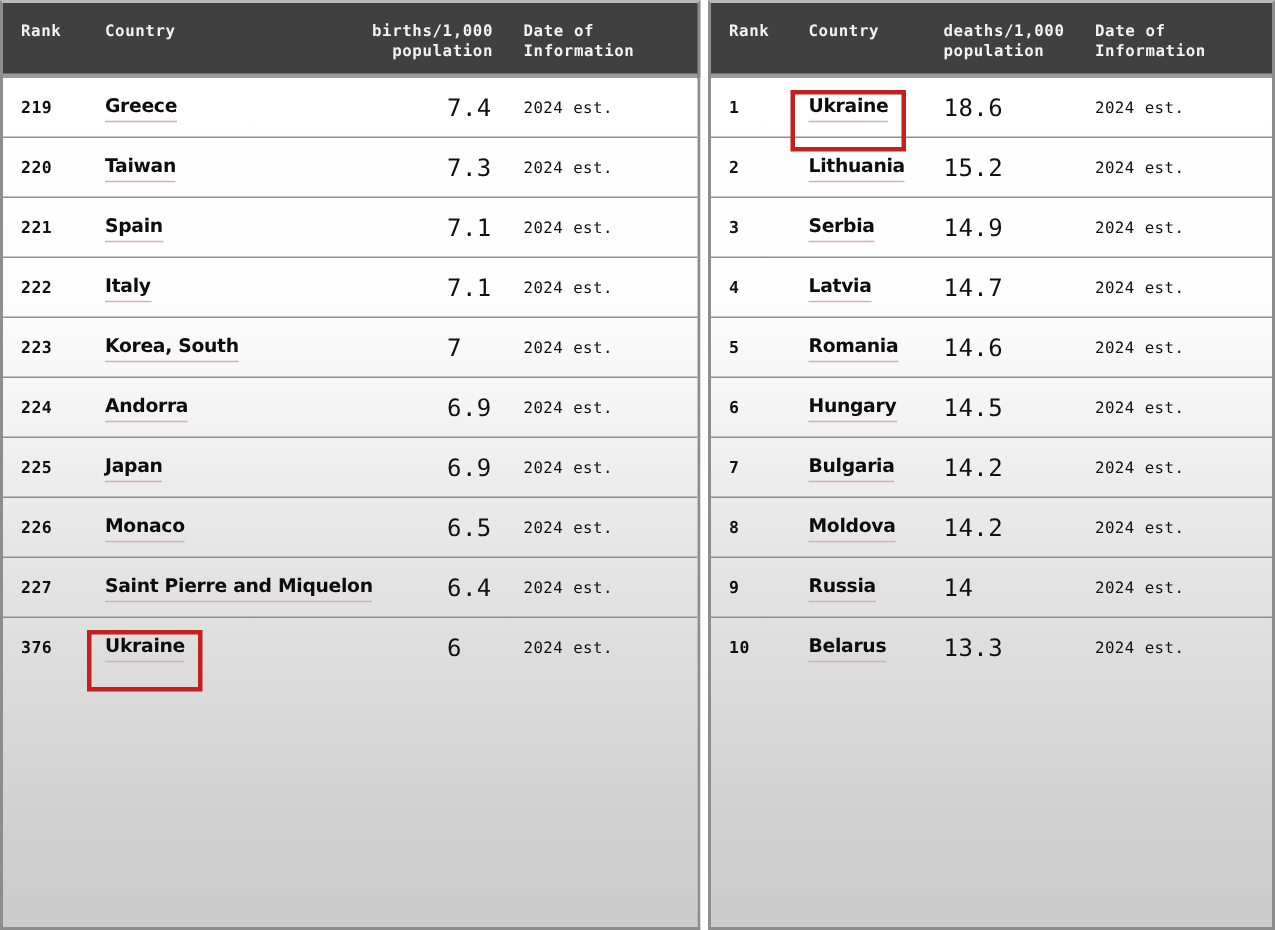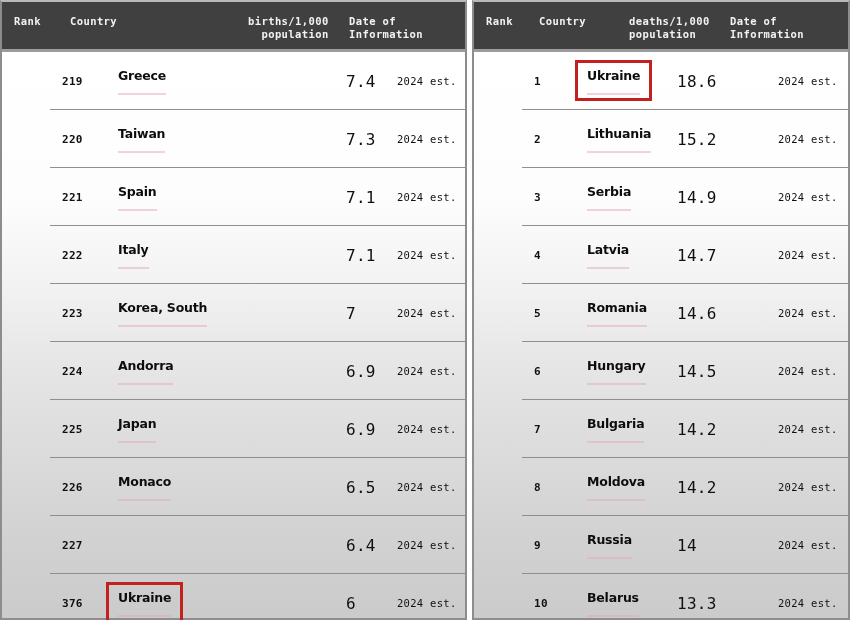--- a/index.html
+++ b/index.html
@@ -87,24 +87,23 @@
                 #fdfdfd  26%,
                 #f3f3f3  40%,
                 #e6e6e6  55%,
                 #dcdcdc  70%,
                 #d2d2d2  85%,
                 #cbcbcb 100%);
   }
 
   .row {
     position: relative;
-    height: 58px;
+    height: 40px;
     box-sizing: border-box;
     border-bottom: 1px solid #8f8f8f;
-    margin-left: 48px;
   }
   .row:last-child { border-bottom: none; }
 
   .cell {
     position: absolute;
     top: 50%;
     transform: translateY(-50%);
     font-size: 11px;
     color: #101010;
     white-space: nowrap;
@@ -112,21 +111,21 @@
   .cell-rank {
     font-weight: bold;
     letter-spacing: 0.3px;
   }
   .cell-country {
     font-family: "DejaVu Sans", sans-serif;
     font-weight: bold;
     font-size: 12.5px;
     letter-spacing: -0.2px;
     color: #0d0d0d;
-    padding-bottom: 11px;
+    padding-bottom: 3px;
     border-bottom: 1.5px solid #e0aab4;
   }
   .cell-value  { font-size: 16px; letter-spacing: 0.3px; }
   .cell-date   { font-size: 10.5px; letter-spacing: 0.3px; }
 
   
   .panel-left  .cell-rank    { left: 12px;  }
   .panel-left  .cell-country { left: 68px;  }
   .panel-left  .cell-value   { left: 296px; }
   .panel-left  .cell-date    { left: 347px; }
@@ -211,20 +210,21 @@
           <span class="cell cell-date">2024 est.</span>
         </div>
         <div class="row">
           <span class="cell cell-rank">226</span>
           <a class="cell cell-country">Monaco</a>
           <span class="cell cell-value">6.5</span>
           <span class="cell cell-date">2024 est.</span>
         </div>
         <div class="row">
           <span class="cell cell-rank">227</span>
+          <a class="cell cell-country">Saint Pierre and Miquelon</a>
           <span class="cell cell-value">6.4</span>
           <span class="cell cell-date">2024 est.</span>
         </div>
         <div class="row highlight">
           <span class="cell cell-rank">376</span>
           <a class="cell cell-country" style="outline: none;">Ukraine</a>
           <span class="cell cell-value">6</span>
           <span class="cell cell-date">2024 est.</span>
           <span class="hl-box" style="border-color: rgb(196, 32, 31); left: 56px; top: 7.89062px; width: 77.3281px; height: 41px;"></span>
         </div>

